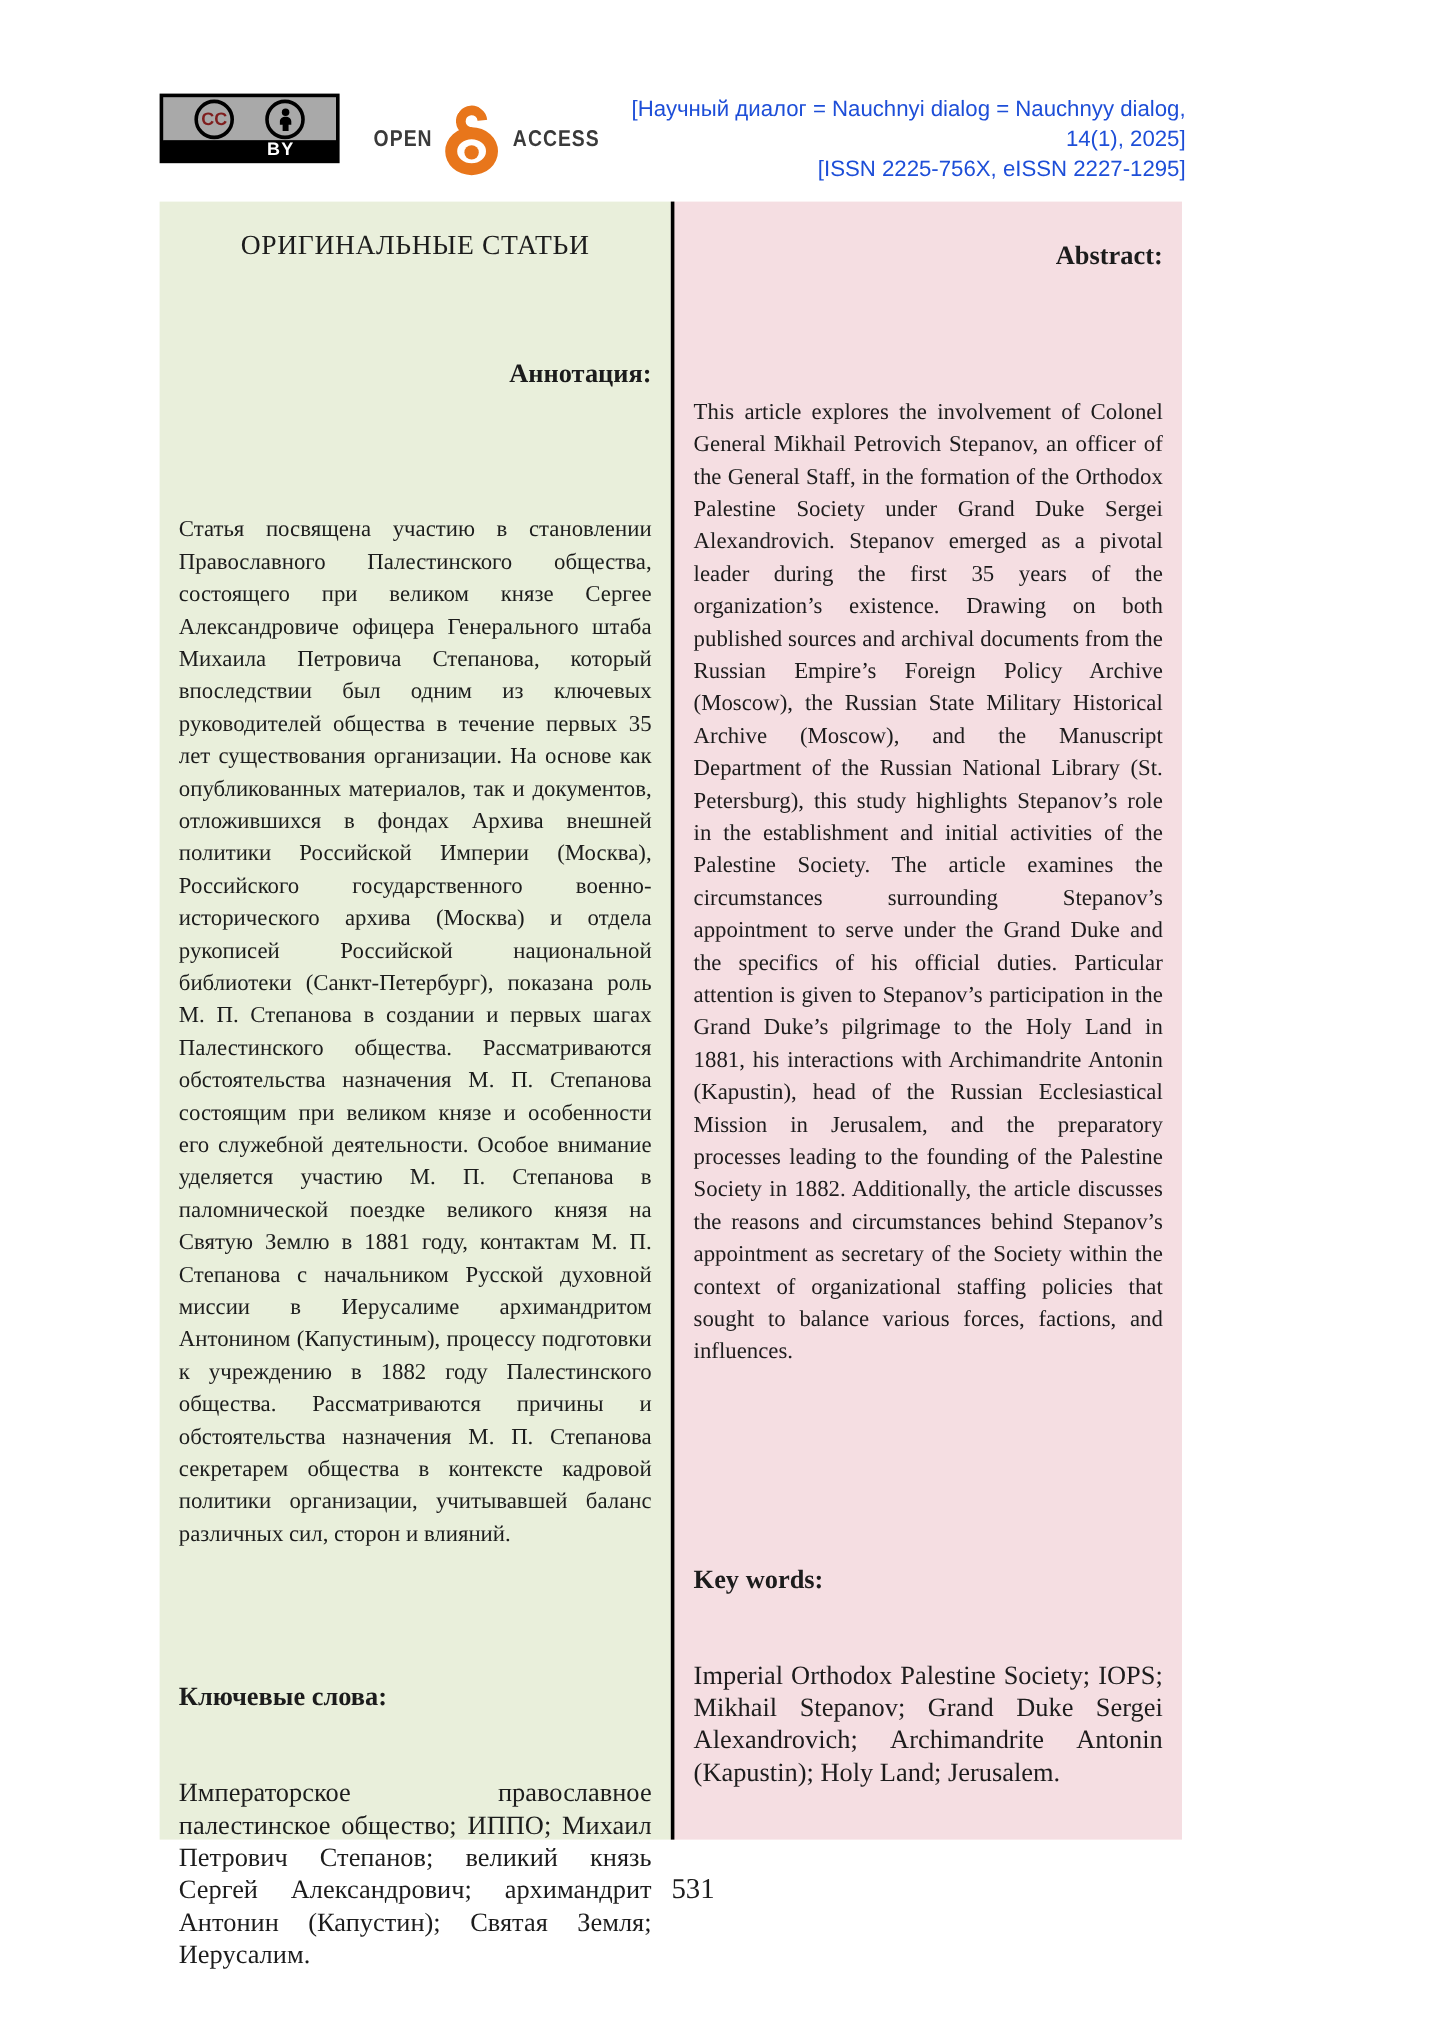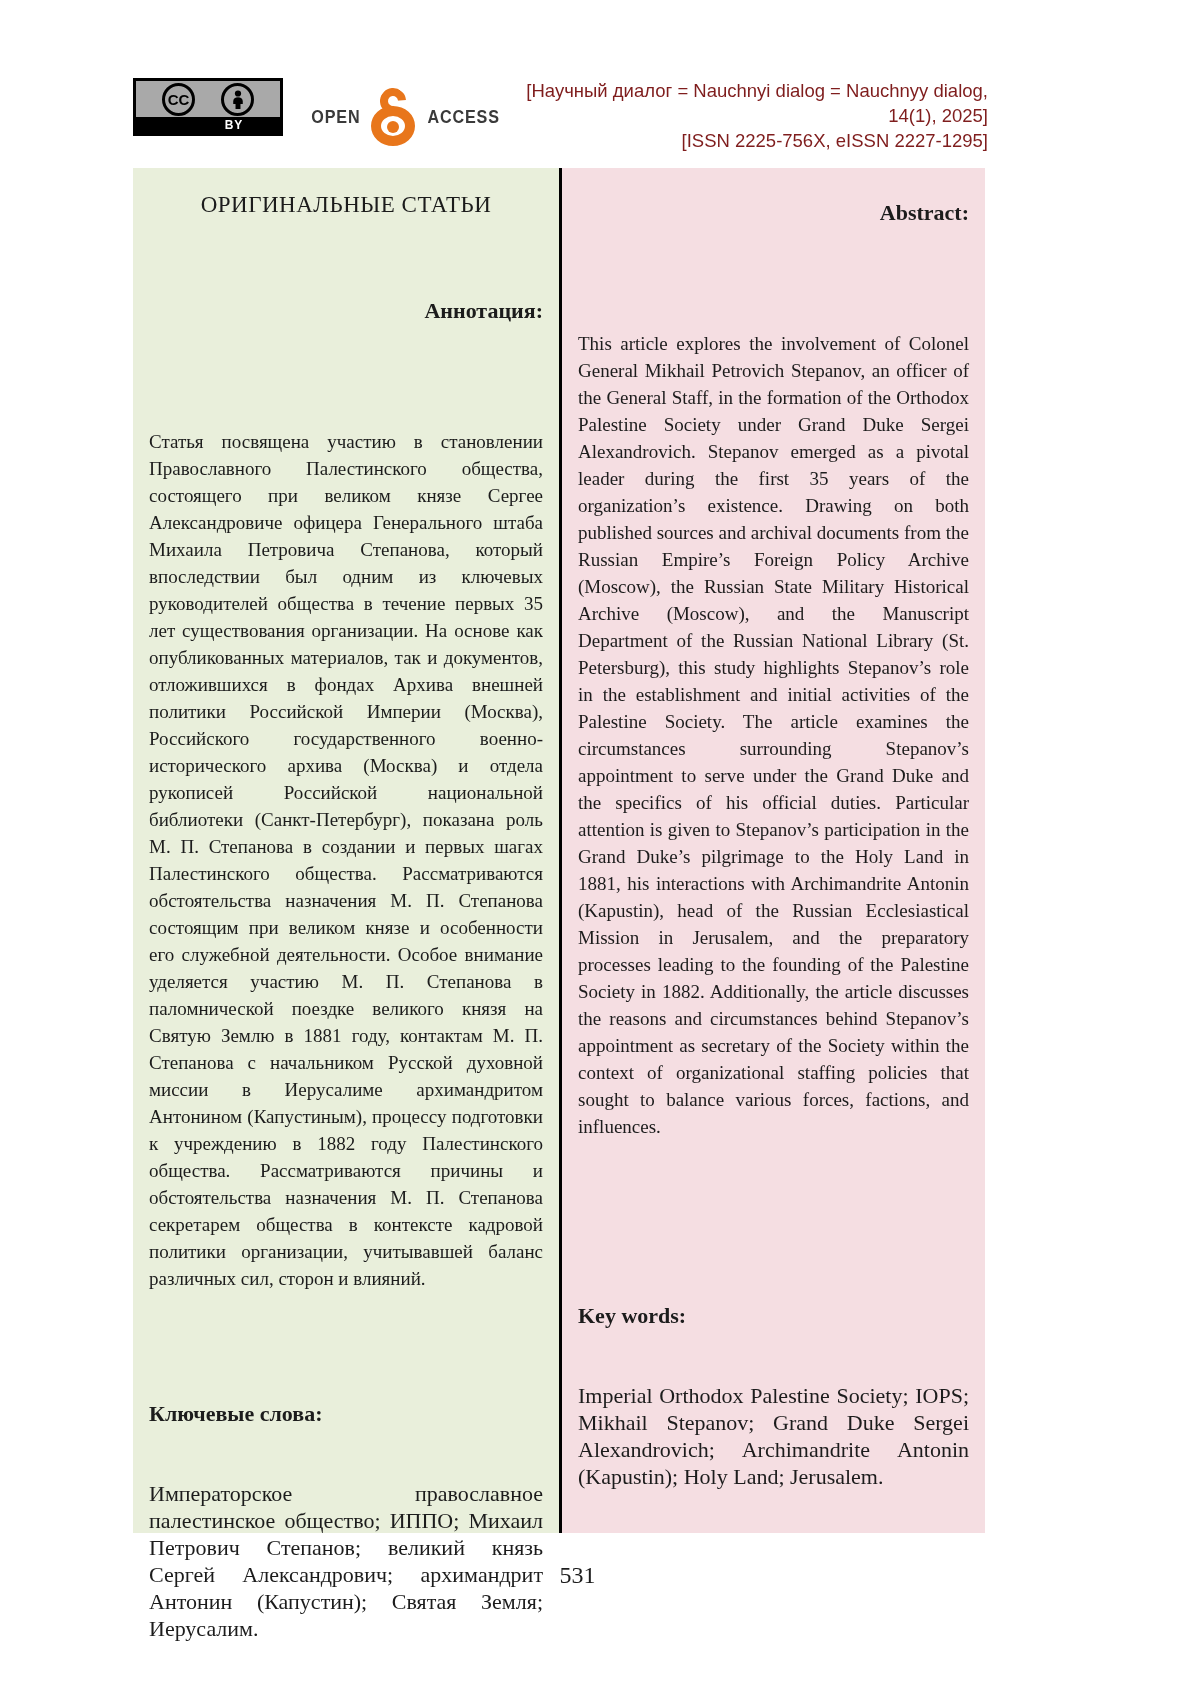--- a/index.html
+++ b/index.html
@@ -19,26 +19,26 @@
     display:flex; flex-direction:column; flex-shrink:0;
   }
   .cc-gray {
     flex:1; background:#a9a9a9; display:flex; align-items:center;
     justify-content:space-evenly;
   }
   .cc-circle {
     width:33px; height:33px; border:3px solid #000; border-radius:50%;
     display:flex; align-items:center; justify-content:center;
     font-family:"Liberation Sans", sans-serif; font-weight:bold; font-size:15px;
-    color:#000000; background:#a9a9a9;
+    color:#7f1d1d; background:#a9a9a9;
   }
   .cc-circle svg { display:block; }
   .cc-strip {
     height:16px; background:#000; color:#fff;
-    font-family:"Liberation Sans", sans-serif; font-weight:bold; font-size:12px;
+    font-family:"Liberation Sans", sans-serif; font-weight:bold; font-size:15px;
     line-height:16px; text-align:center; padding-left:52px; letter-spacing:1px;
   }
   .oa-logo { display:flex; align-items:center; margin-left:24px; margin-top:10px; }
   .oa-word {
     font-family:"Liberation Sans", sans-serif; font-weight:bold; font-size:19px;
     color:#3a3a3a; letter-spacing:1px; transform:scaleX(0.85);
   }
   .oa-lock { position:relative; width:52px; height:58px; margin:0 2px; }
   .oa-shackle {
     position:absolute; top:0; left:13px; width:26px; height:26px;
@@ -49,21 +49,21 @@
     position:absolute; bottom:0; left:4px; width:44px; height:40px;
     border:10px solid #e8761b; border-radius:50%; background:#fff;
   }
   .oa-dot {
     position:absolute; bottom:13px; left:20px; width:12px; height:12px;
     background:#e8761b; border-radius:50%;
   }
   .journal-info {
     margin-left:auto; text-align:right;
     font-family:"Liberation Sans", sans-serif; font-size:18.5px; line-height:25px;
-    color:#7f1d1d;
+    color:#1d4ed8;
   }
 
   
   .columns {
     position:absolute; left:133px; top:168px; width:855px; height:1365px;
     display:flex;
   }
   .col { width:426px; padding:0 16px; display:flex; flex-direction:column;gap:48px; }
   .col-left  { background:#e9efdb; }
   .col-right { background:#f5dee2; border-left:3px solid #000; }

